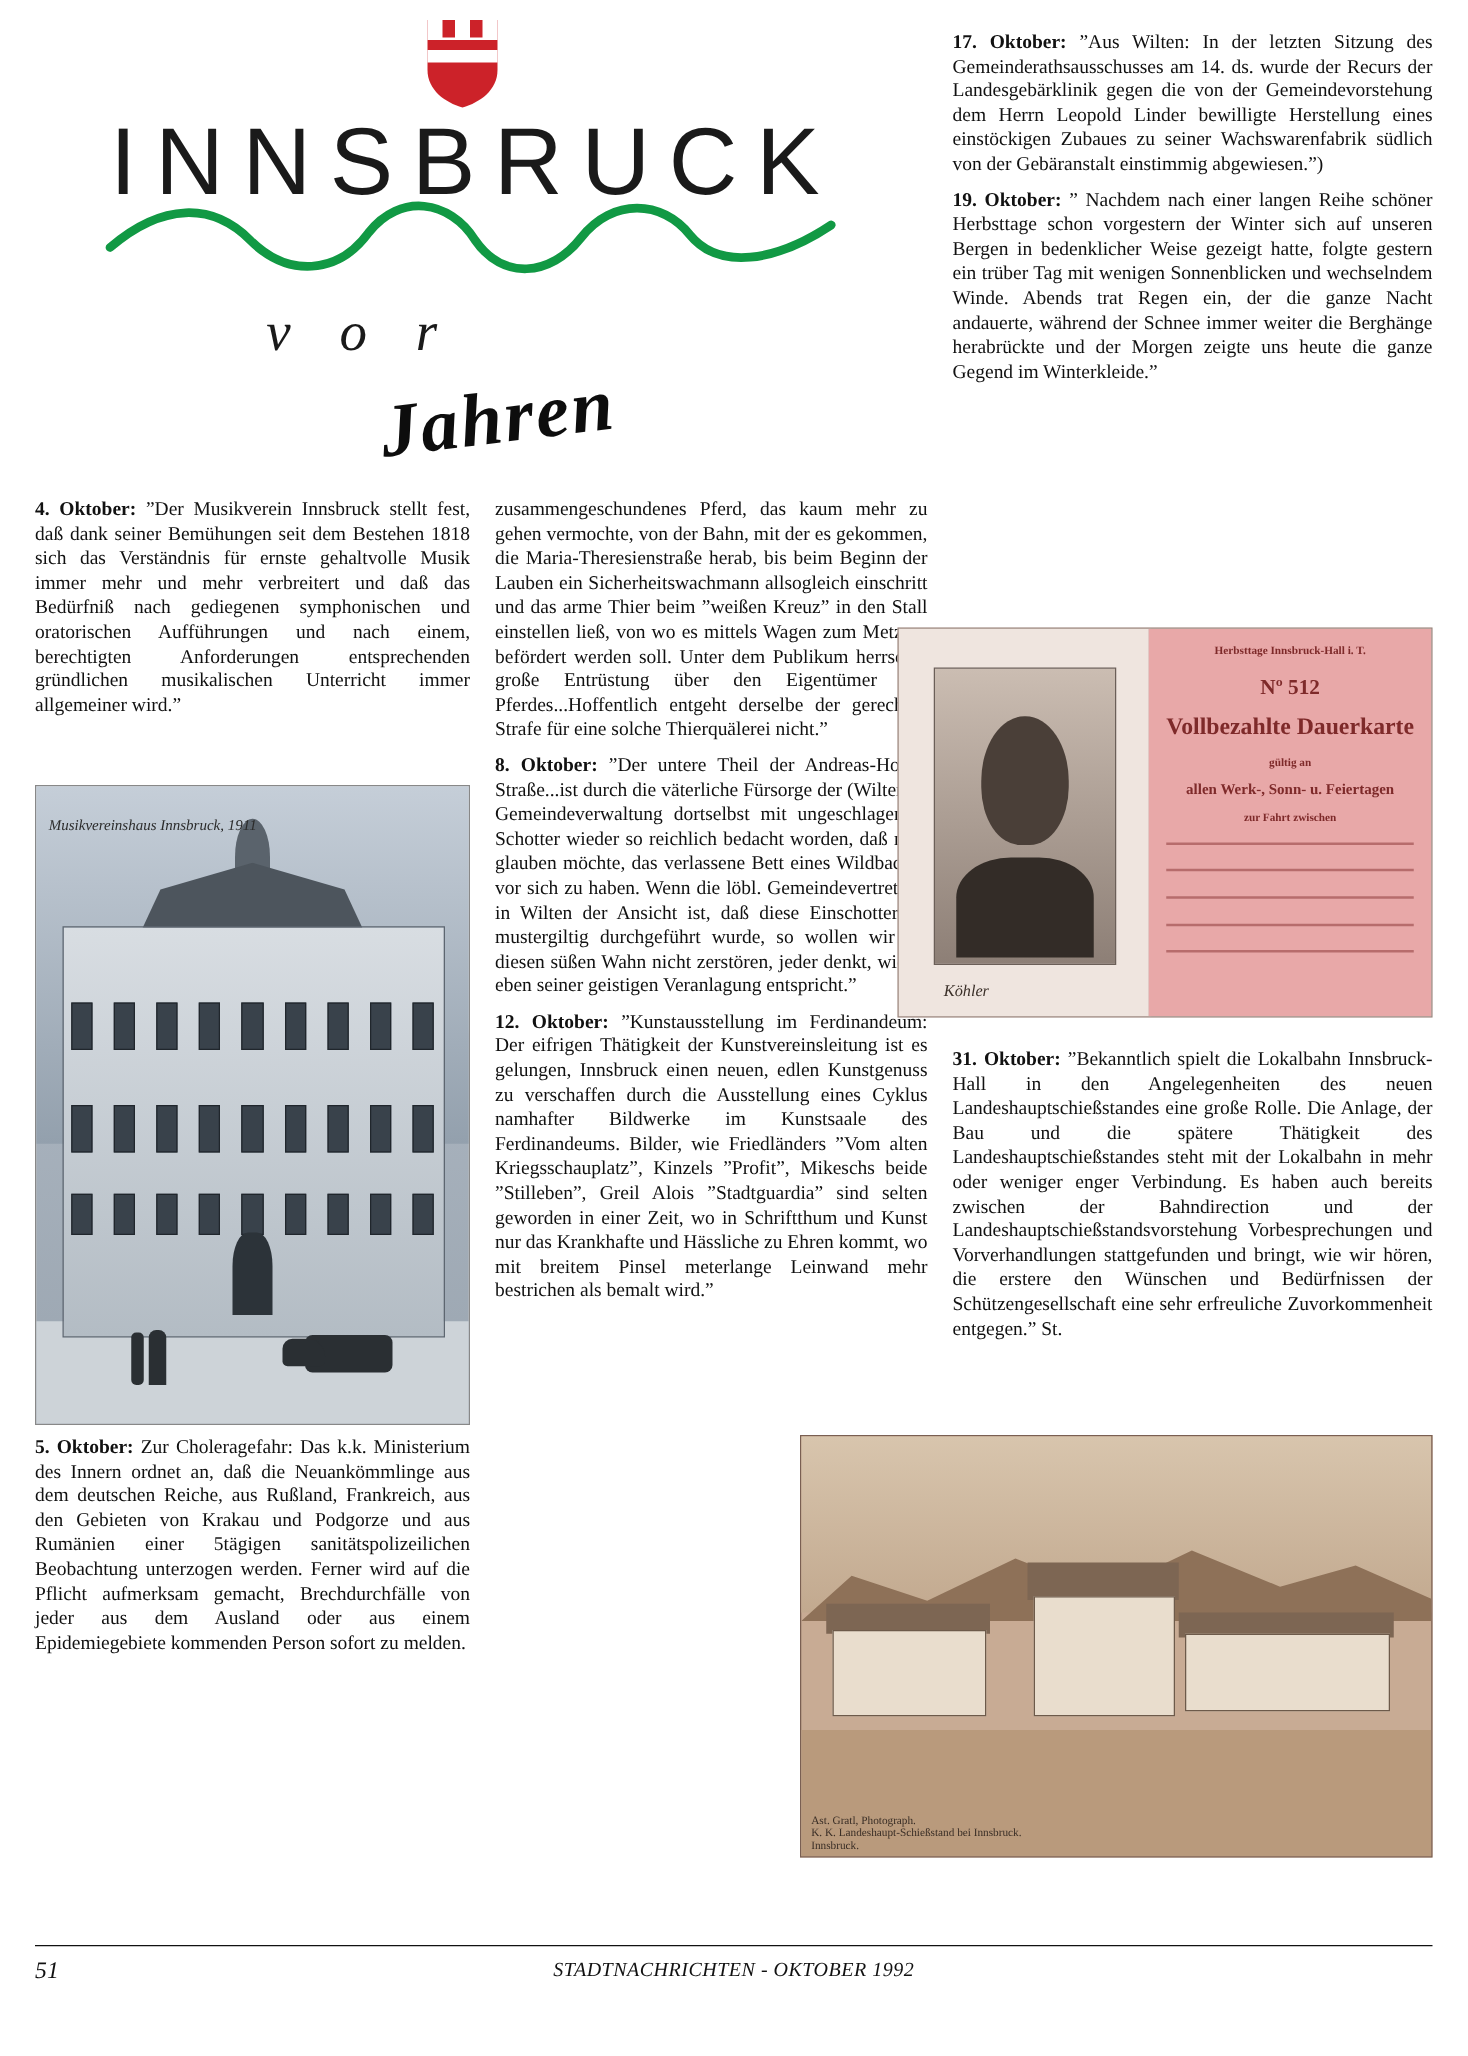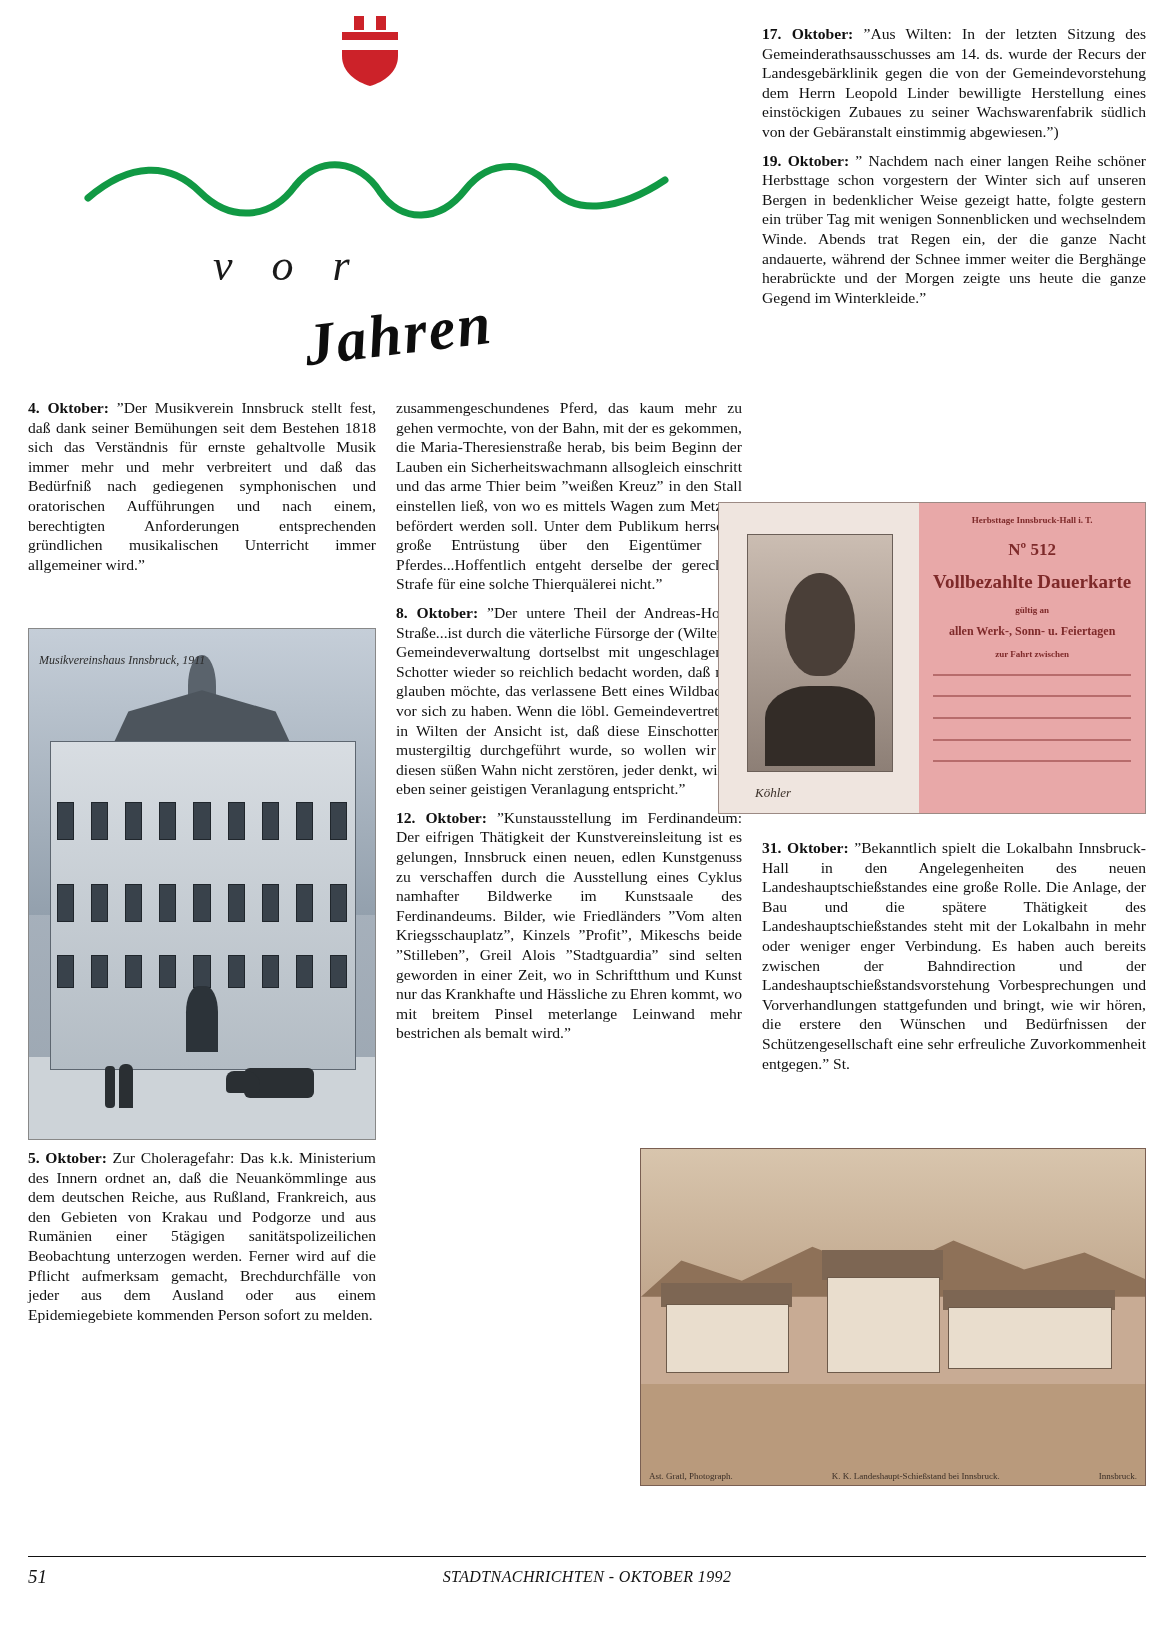--- a/index.html
+++ b/index.html
@@ -185,21 +185,21 @@
   .ss-sky { position:absolute; left:0; top:0; right:0; height:42%; background:linear-gradient(#d8c5ad,#c2a98f); }
   .ss-mtn { position:absolute; left:0; top:20%; right:0; height:24%; background:#8e7158; clip-path: polygon(0% 100%, 8% 55%, 20% 80%, 34% 38%, 48% 72%, 62% 30%, 76% 66%, 88% 45%, 100% 78%, 100% 100%); }
   .ss-ground { position:absolute; left:0; bottom:0; right:0; height:30%; background:#b99a7c; }
   .ss-bld { position:absolute; background:#e9ddcd; border:1px solid #6d5a4a; }
   .ss-roof { position:absolute; background:#7d6653; }
   .ss-caption {
     position:absolute; left:0; right:0; bottom:4px;
     display:flex; justify-content:space-between;
     padding:0 8px;
     font-family:"Liberation Serif",serif;
-    font-size:9px; color:#3a2e26;
+    font-size:9px; color:#3a2e26;flex-direction:column;
   }
 
   
   .footer-rule {
     position: absolute;
     left: 28px; top: 1556px;
     width: 1118px; height: 1px;
     background: #111;
   }
   .footer-page {
@@ -229,20 +229,21 @@
   <div class="masthead">
 
     <div class="crest">
       <svg width="64" height="74" viewBox="0 0 64 74">
         <path d="M4 2 h56 v40 c0 16 -14 26 -28 30 C18 68 4 58 4 42 Z" fill="#cc2229"></path>
         <path d="M4 2 h12 v14 h10 V2 h12 v14 h10 V2 h12 v16 H4 Z" fill="#ffffff"></path>
         <rect x="4" y="26" width="56" height="10" fill="#ffffff"></rect>
       </svg>
     </div>
 
+    <div class="title-innsbruck">INNSBRUCK</div>
 
     <div class="squiggle">
       <svg width="600" height="70" viewBox="0 0 600 70">
         <path d="M8 40 C 50 4, 90 4, 120 34 C 150 64, 190 62, 215 28 C 240 -4, 280 2, 300 34 C 322 66, 360 64, 385 32 C 410 0, 450 2, 472 30 C 495 58, 540 52, 585 22" fill="none" stroke="#119944" stroke-width="7" stroke-linecap="round"></path>
       </svg>
     </div>
 
     <div class="title-vor">v o r</div>
     <div class="title-jahren">Jahren</div>
   </div>

